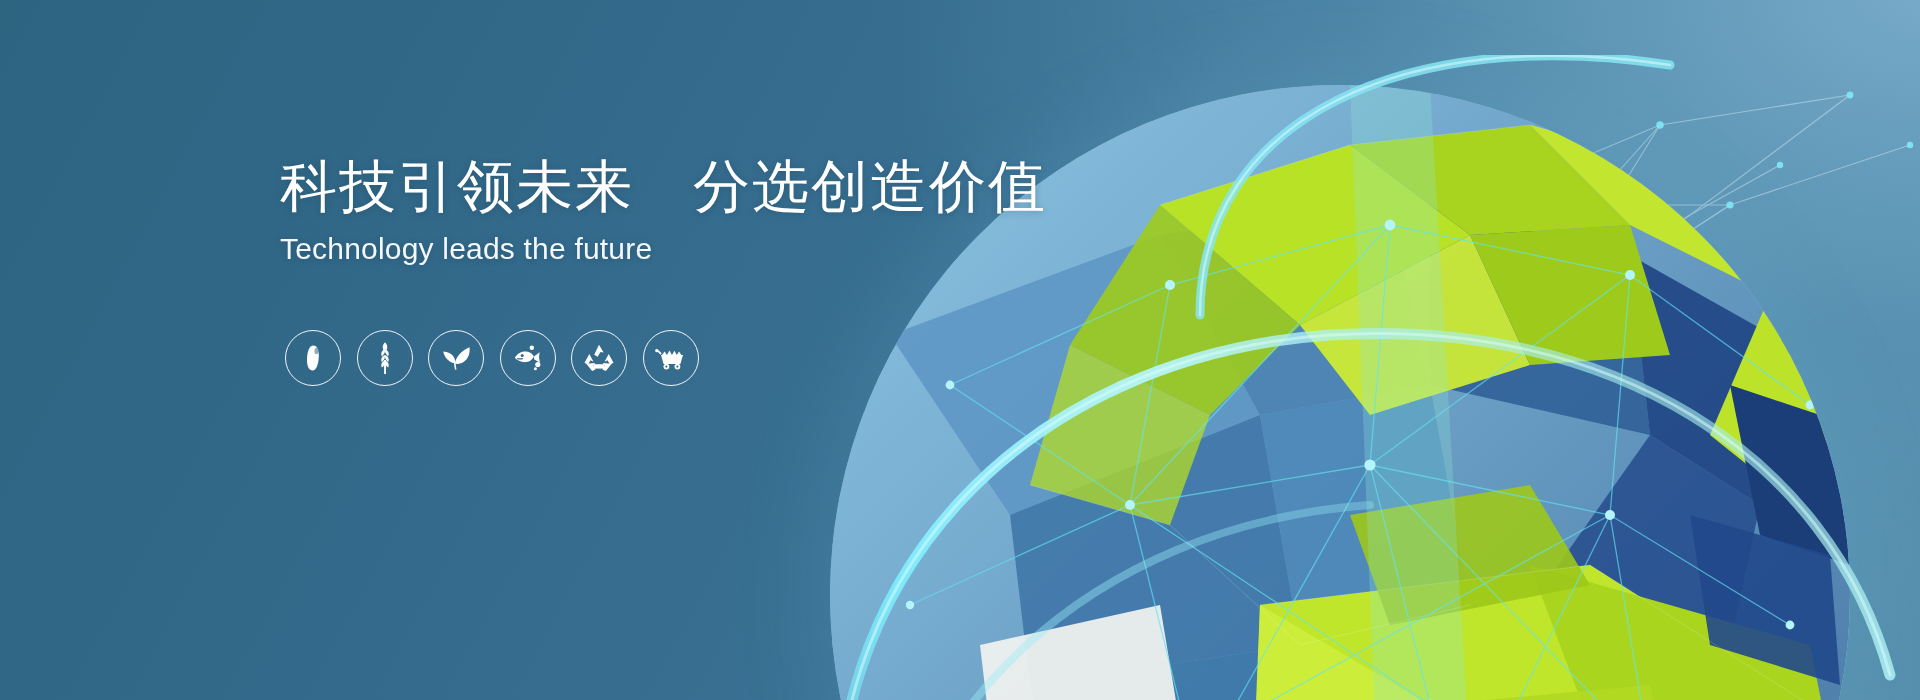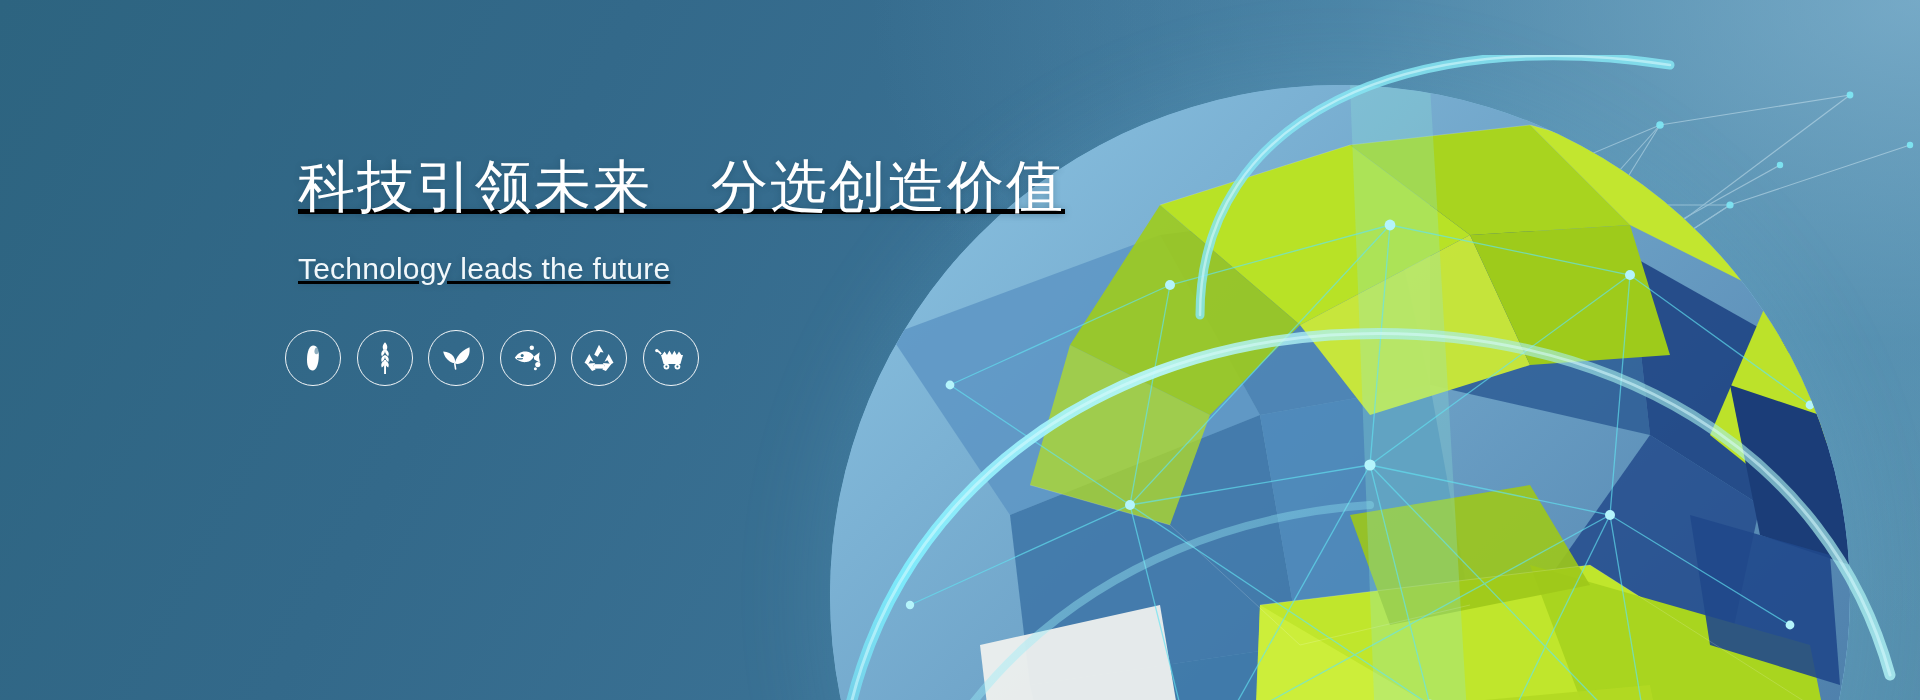--- a/index.html
+++ b/index.html
@@ -33,33 +33,33 @@
     background:#7fb8da;
     box-shadow:0 0 80px 20px rgba(120,200,230,.12);
   }
 
   
   #mesh-layer, #ring-layer, #poly-layer {
     position:absolute; left:0; top:0; width:100%; height:100%;
   }
 
   
-  #copy { position:absolute; left:298px; top:155px; width:720px;text-decoration:underline; }
+  #copy { position:absolute; left:280px; top:155px; width:720px; }
   #headline {
     font-family:"DejaVu Sans", sans-serif;
     font-size:57px;
     line-height:1.12;
     letter-spacing:2px;
     color:#ffffff;
     font-weight:400;
     white-space:pre;
     text-shadow:0 1px 7px rgba(18,52,72,.30);
   }
   #sub {
-    margin-top:31px;
+    margin-top:11px;
     font-family:"Liberation Sans", sans-serif;
     font-size:30px;
     line-height:1.24;
     color:#f2f8fb;
     font-weight:400;
     letter-spacing:.2px;
     text-shadow:0 1px 6px rgba(18,52,72,.28);
   }
   #sub div { white-space:nowrap; }
 

